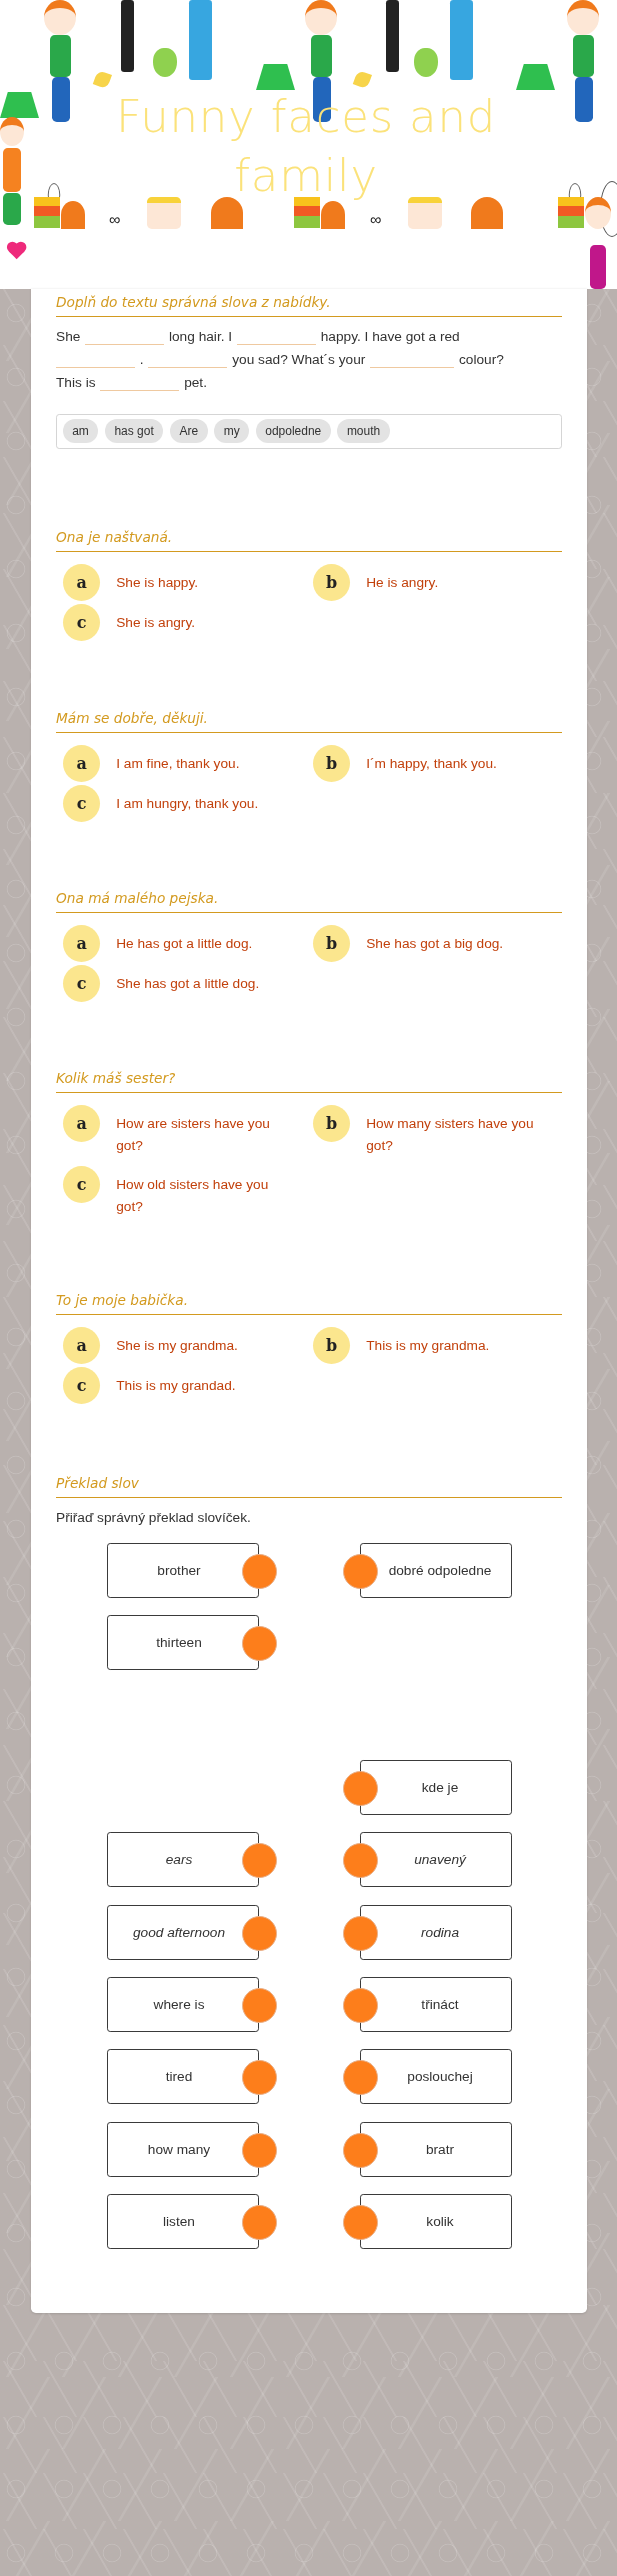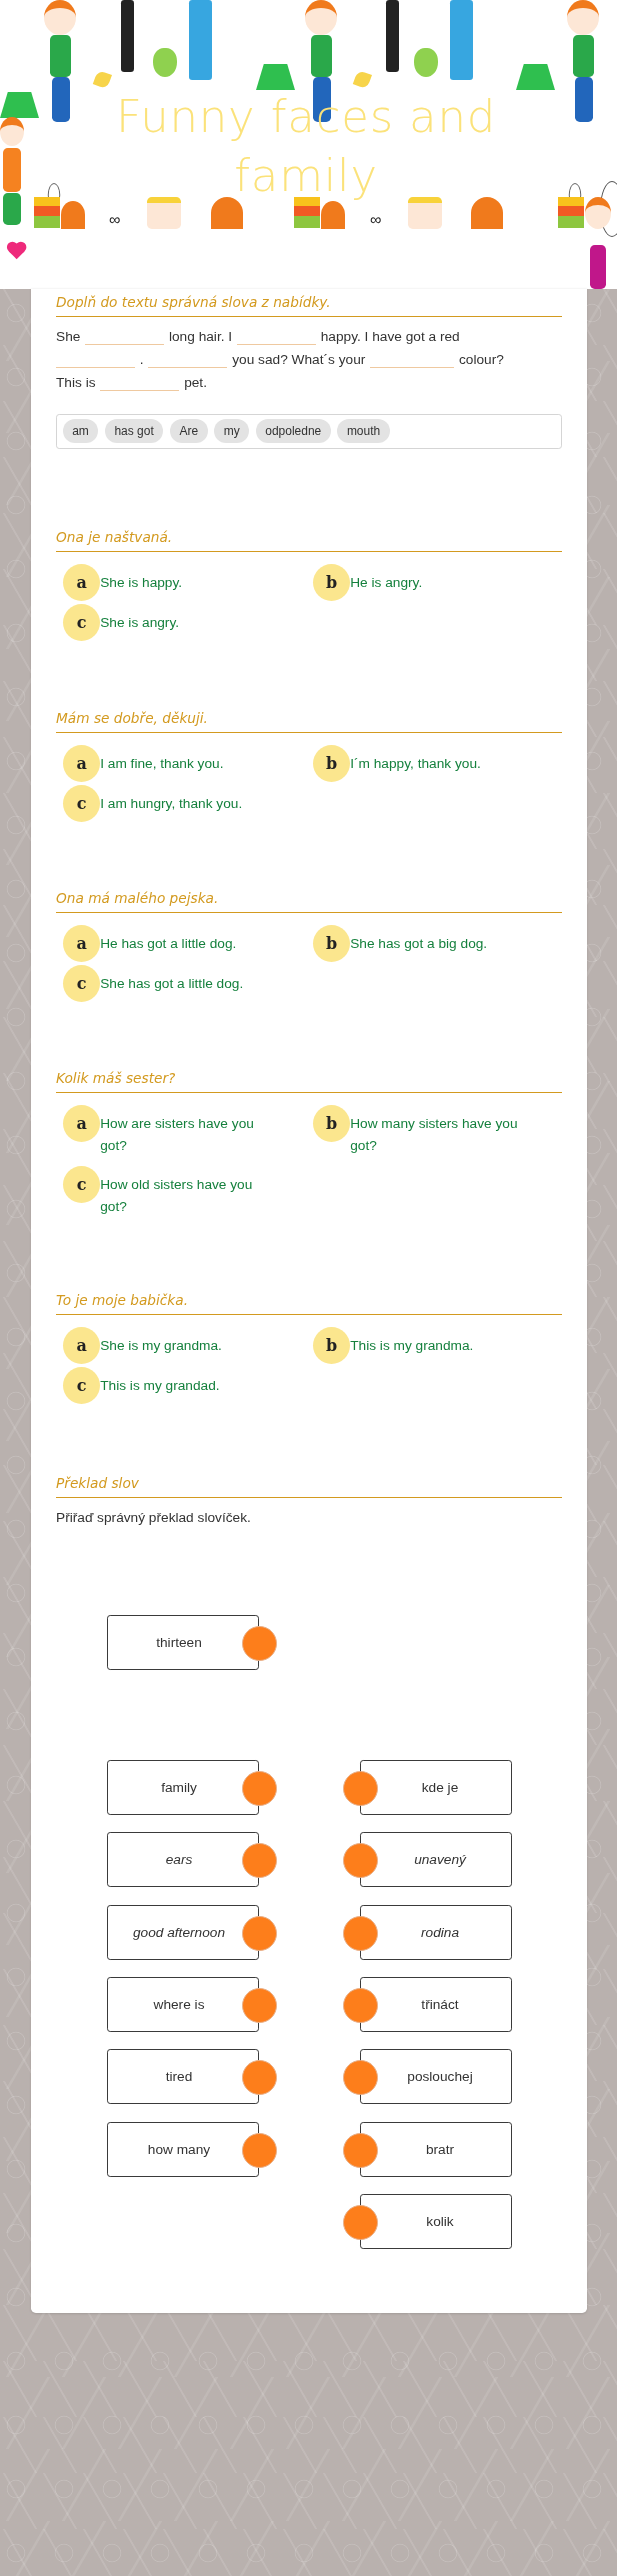--- a/index.html
+++ b/index.html
@@ -96,21 +96,21 @@
     cursor: pointer;
   }
   .option .bubble {
     flex: 0 0 37px; width: 37px; height: 37px; border-radius: 50%;
     background: #fbe68e; margin-left: 7.2px;
     display: flex; align-items: center; justify-content: center;
     font-family: "DejaVu Serif", serif; font-weight: bold;
     font-size: 16px; color: #222;
   }
   .option .opt-text {
-    font-size: 13.7px; line-height: 22px; color: #15803d;
+    margin-left: 16px; font-size: 13.7px; line-height: 22px; color: #c2410c;
     padding-top: 8px; width: 177px;
   }
   .instr { margin-top: 11.3px; font-size: 13.7px; color: #333; }
   .match-row { position: absolute; left: 0; width: 506px; height: 55px; }
   .match-box {
     position: absolute; top: 0; width: 152px; height: 55px;
     border: 0.8px solid #3a3a3a; border-radius: 3.2px; background: #fff;
     display: flex; align-items: center; justify-content: center;
     font-size: 13.7px; color: #333; cursor: pointer;
   }
@@ -295,31 +295,37 @@
       </div>
     </div>
   </div>
 
   <div class="section" style="top:1186px;">
     <div class="section-title">Překlad slov</div>
     <div class="instr">Přiřaď správný překlad slovíček.</div>
   </div>
 
   <div style="position:absolute;left:25px;top:1254px;width:506px;height:723px;">
+    <div class="match-row" style="top:0px;">
+      <div class="match-box left">
+          <span class="lbl">brother</span>
+          <span class="dot"></span>
+        </div>
+      <div class="match-box right">
+          <span class="dot"></span>
+          <span class="lbl">dobré odpoledne</span>
+        </div>
+    </div>
     <div class="match-row" style="top:72px;">
       <div class="match-box left">
           <span class="lbl">thirteen</span>
           <span class="dot"></span>
         </div>
     </div>
     <div class="match-row" style="top:217px;">
-      <div class="match-box left">
-          <span class="lbl">family</span>
-          <span class="dot"></span>
-        </div>
       <div class="match-box right">
           <span class="dot"></span>
           <span class="lbl">kde je</span>
         </div>
     </div>
     <div class="match-row" style="top:289px;font-style:italic;">
       <div class="match-box left">
           <span class="lbl">ears</span>
           <span class="dot"></span>
         </div>
@@ -362,20 +368,24 @@
       <div class="match-box left">
           <span class="lbl">how many</span>
           <span class="dot"></span>
         </div>
       <div class="match-box right">
           <span class="dot"></span>
           <span class="lbl">bratr</span>
         </div>
     </div>
     <div class="match-row" style="top:651px;">
+      <div class="match-box left">
+          <span class="lbl">listen</span>
+          <span class="dot"></span>
+        </div>
       <div class="match-box right">
           <span class="dot"></span>
           <span class="lbl">kolik</span>
         </div>
     </div>
   </div>
 
 </div>
 
 

